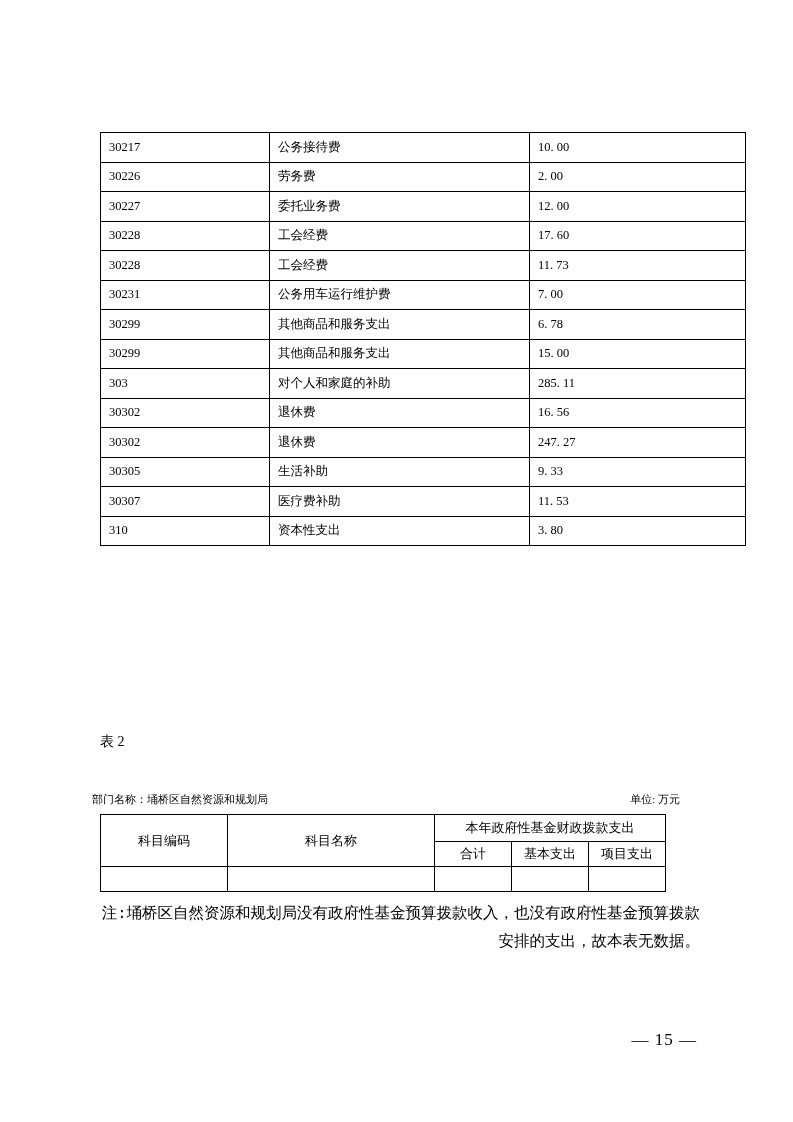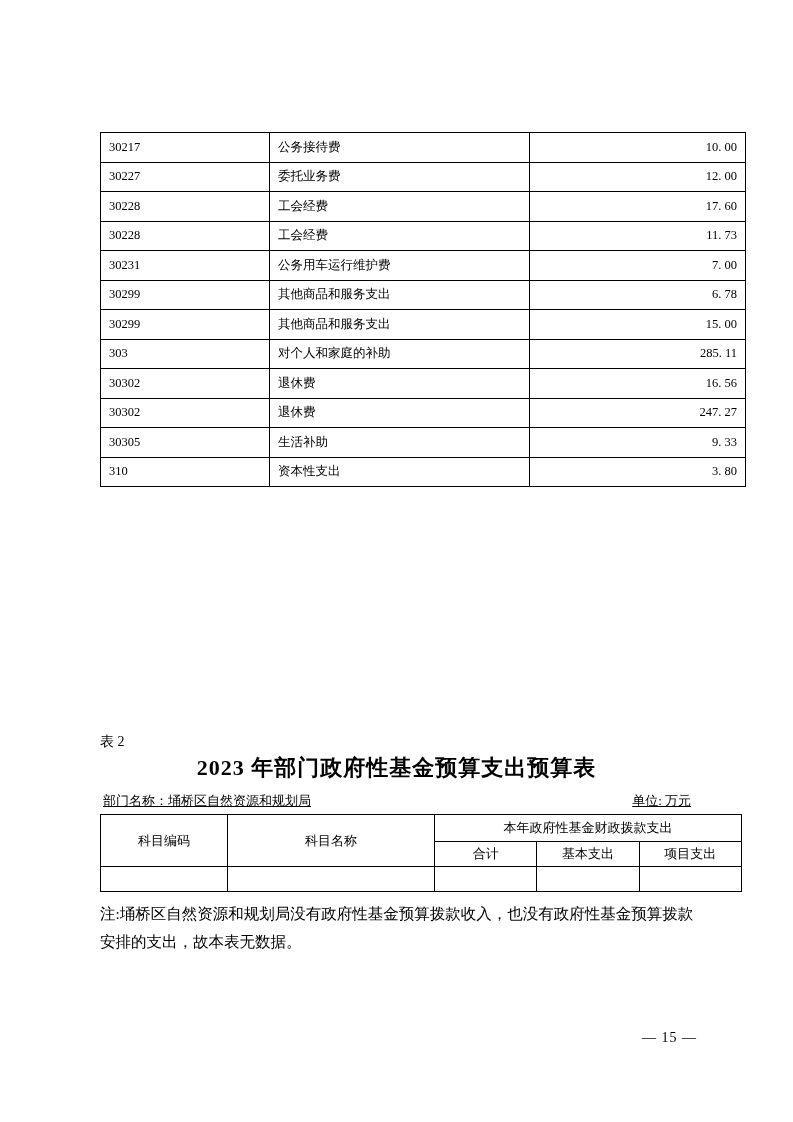--- a/index.html
+++ b/index.html
@@ -34,21 +34,21 @@
   .table-top td {
     border: 1px solid #000000;
     height: 28.5px;
     font-size: 12.5px;
     font-family: "Liberation Serif", "DejaVu Serif", serif;
     padding: 0 8px;
     vertical-align: middle;
   }
   .col-code { width: 152px; margin-left: 20px; }
   .col-name { width: 243px; }
-  .col-amt  { width: 199px; text-align: right; }
+  .col-amt  { width: 199px; text-align: left; }
 
   
   .tbl4-label {
     position: absolute;
     left: 100px;
     top: 733px;
     font-size: 14px;
     font-family: "Liberation Serif", "DejaVu Serif", serif;
   }
   .tbl4-title {
@@ -57,33 +57,32 @@
     top: 753px;
     width: 793px;
     text-align: center;
     font-size: 22px;
     font-weight: bold;
     letter-spacing: 1px;
     font-family: "Liberation Serif", "DejaVu Serif", serif;
   }
   .tbl4-subrow {
     position: absolute;
-    left: 103px;
+    left: 92px;
     top: 792px;
     width: 588px;
     display: flex;
     justify-content: space-between;
-    font-size: 13px;
-    text-decoration: underline;
+    font-size: 11px;
   }
   .table-fund {
     position: absolute;
     left: 100px;
     top: 814px;
-    width: 642px;
+    width: 566px;
     border-collapse: collapse;
     table-layout: fixed;
     padding-left: 33px;
   }
   .table-fund td, .table-fund th {
     border: 1px solid #000000;
     font-size: 13px;
     font-weight: normal;
     text-align: center;
     vertical-align: middle;
@@ -99,45 +98,51 @@
   .fc4 { width: 93px; margin-top: 12px; }
   .fc5 { width: 92px; }
 
   .note {
     position: absolute;
     left: 100px;
     top: 900px;
     width: 600px;
     font-size: 15.5px;
     line-height: 28px;
-    font-family: Liberation Serif, serif;
+    font-family: Liberation Mono, monospace;
+    text-align: right;
   }
 
   .page-number {
     position: absolute;
     right: 96px;
     top: 1030px;
-    font-size: 14px;
+    font-size: 17px;
     letter-spacing: 1px;
     font-family: "Liberation Serif", "DejaVu Serif", serif;
   }
 </style>
 </head>
 <body>
 
 <div class="page">
 
   <table class="table-top">
     <tbody>
       <tr>
           <td class="col-code">30217</td>
           <td class="col-name">公务接待费</td>
           <td class="col-amt">10. 00</td>
         </tr>
       <tr>
+          <td class="col-code">30226</td>
+          <td class="col-name">劳务费</td>
+          <td class="col-amt">2. 00</td>
+        </tr>
+      <tr>
           <td class="col-code">30227</td>
           <td class="col-name">委托业务费</td>
           <td class="col-amt">12. 00</td>
         </tr>
       <tr>
           <td class="col-code">30228</td>
           <td class="col-name">工会经费</td>
           <td class="col-amt">17. 60</td>
         </tr>
       <tr>
@@ -174,30 +179,34 @@
           <td class="col-code">30302</td>
           <td class="col-name">退休费</td>
           <td class="col-amt">247. 27</td>
         </tr>
       <tr>
           <td class="col-code">30305</td>
           <td class="col-name">生活补助</td>
           <td class="col-amt">9. 33</td>
         </tr>
       <tr>
+          <td class="col-code">30307</td>
+          <td class="col-name">医疗费补助</td>
+          <td class="col-amt">11. 53</td>
+        </tr>
+      <tr>
           <td class="col-code">310</td>
           <td class="col-name">资本性支出</td>
           <td class="col-amt">3. 80</td>
         </tr>
     </tbody>
   </table>
 
   <div class="tbl4-label">表 2</div>
 
-  <div class="tbl4-title">2023 年部门政府性基金预算支出预算表</div>
 
   <div class="tbl4-subrow">
     <span>部门名称：埇桥区自然资源和规划局</span>
     <span>单位: 万元</span>
   </div>
 
   <table class="table-fund">
     <tbody>
       <tr class="fund-h1">
         <td class="fc1" rowspan="2">科目编码</td>

